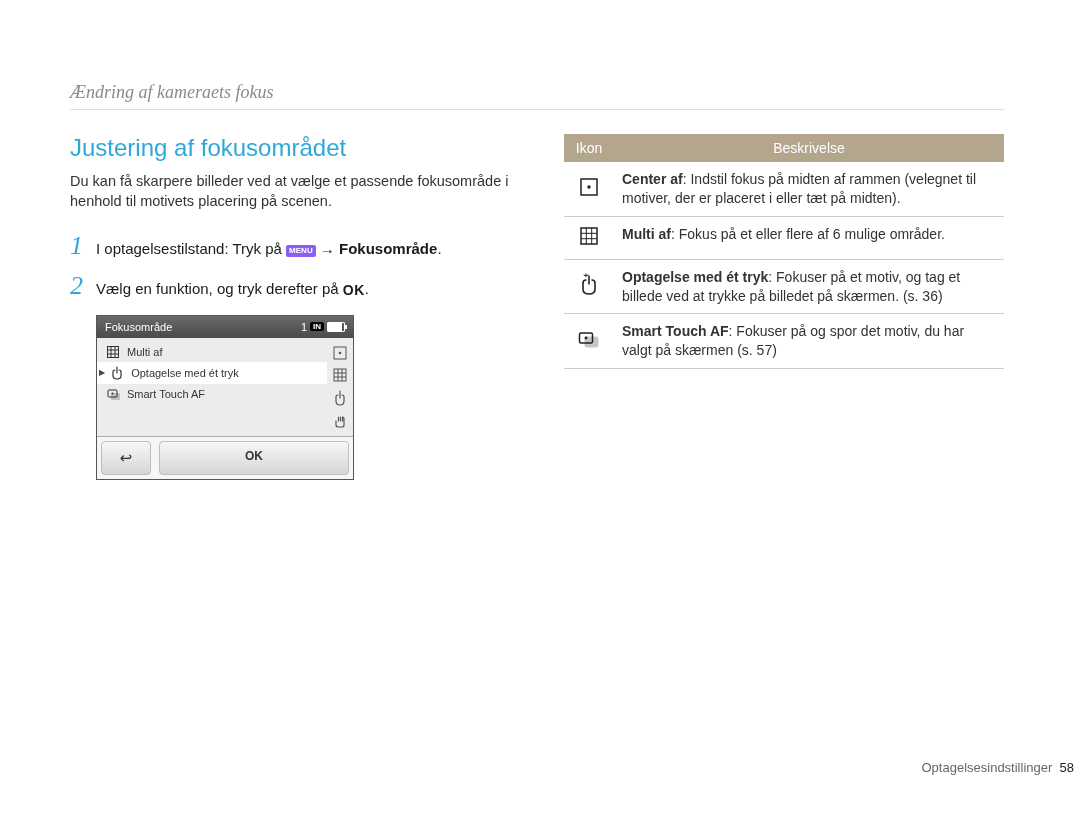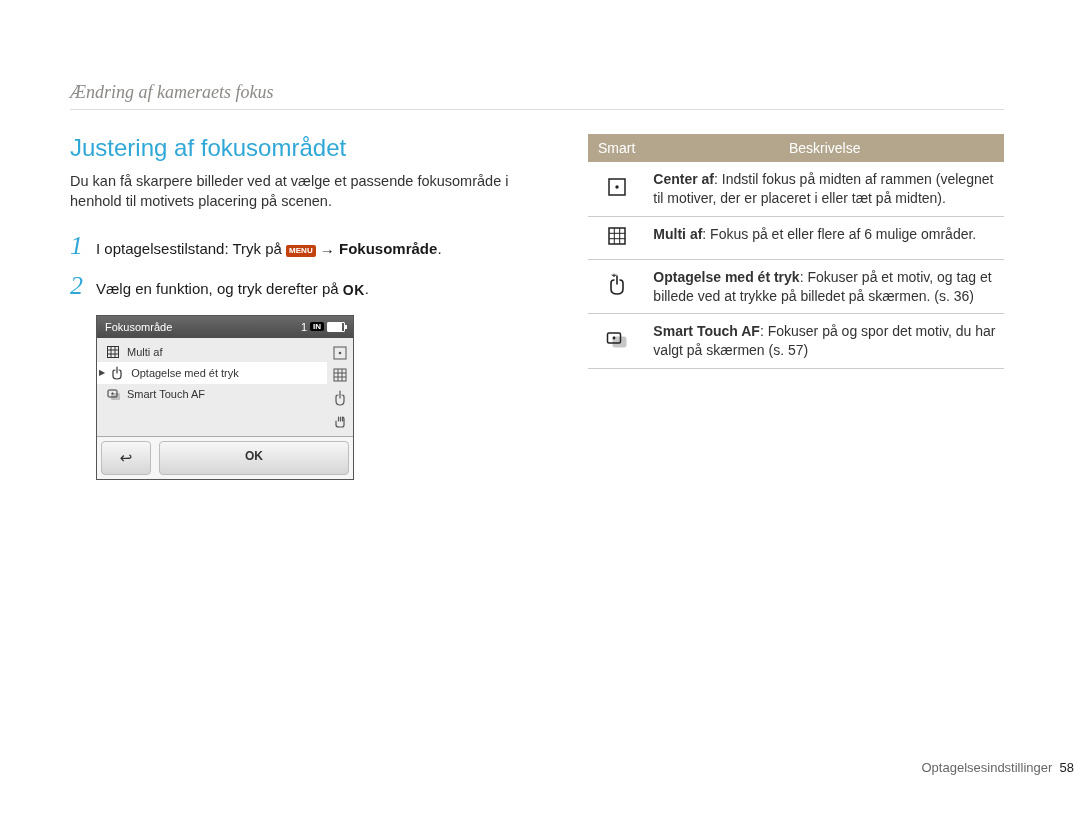--- a/index.html
+++ b/index.html
@@ -1,29 +1,29 @@
 <!DOCTYPE html>
 <html><head>
 <meta charset="utf-8">
 <style>
   * { box-sizing: border-box; margin: 0; padding: 0; }
   html, body { width: 1080px; height: 815px; background: #fff; font-family: Arial, Helvetica, sans-serif; color: #333; }
   .page { width: 1074px; height: 815px; padding: 82px 70px 40px 70px; position: relative; }
   .breadcrumb { font-size: 18px; color: #8c8a87; font-style: italic; font-family: Georgia, 'Times New Roman', serif; margin-bottom: 6px; }
   .hr { border: none; border-top: 1px solid #ddd; margin-bottom: 24px; }
-  .columns { display: flex; gap: 48px; }
+  .columns { display: flex; gap: 24px; }
   .col-left { width: 470px; }
   .col-right { flex: 1; }
   .heading { font-size: 24px; color: #2fa8d8; font-weight: 400; margin-bottom: 10px; }
   .intro { font-size: 14.5px; line-height: 1.35; color: #333; margin-bottom: 22px; }
   .step-row { display: flex; margin-bottom: 14px; align-items: baseline; }
   .step-num { font-size: 26px; color: #2fa8d8; font-family: Georgia, 'Times New Roman', serif; font-style: italic; width: 26px; flex-shrink: 0; line-height: 1; }
   .step-text { font-size: 15px; line-height: 1.4; color: #1a1a1a; }
   .step-text b { font-weight: 700; }
-  .inline-icon { display: inline-flex; align-items: center; justify-content: center; background: #c2410c; color: #fff; font-size: 8px; font-weight: 700; padding: 2px 3px; border-radius: 2px; line-height: 1; vertical-align: 1px; }
+  .inline-icon { display: inline-flex; align-items: center; justify-content: center; background: #8b5cf6; color: #fff; font-size: 8px; font-weight: 700; padding: 2px 3px; border-radius: 2px; line-height: 1; vertical-align: 1px; }
   .inline-ok { display: inline-block; font-weight: 900; font-size: 14px; letter-spacing: 0.5px; vertical-align: -1px; }
 
   .camera-screen { width: 258px; border: 1px solid #555; background: #f6f6f6; margin-top: 12px; margin-left: 26px; font-size: 11px; }
   .cs-header { background: linear-gradient(#6a6a6a,#4a4a4a); color: #fff; padding: 5px 8px; display: flex; justify-content: space-between; }
   .cs-header-right { display: flex; align-items: center; gap: 3px; }
   .battery { display: inline-block; width: 18px; height: 10px; border: 1px solid #fff; border-radius: 1px; position: relative; }
   .battery::after { content:''; position:absolute; right:-3px; top:2px; width:2px; height:4px; background:#fff; }
   .battery .fill { display:block; height:100%; background:#fff; width:90%; }
   .in-badge { background:#000; color:#fff; border-radius:2px; padding:0 3px; font-size:8px; font-weight:700; }
   .cs-body { display: flex; background: #ececec; }
@@ -159,21 +159,21 @@
           <div class="cs-btn back">↩</div>
           <div class="cs-btn ok">OK</div>
         </div>
       </div>
     </div>
 
     <div class="col-right">
       <table class="table">
         <thead>
           <tr>
-            <th>Smart</th>
+            <th>Ikon</th>
             <th>Beskrivelse</th>
           </tr>
         </thead>
         <tbody>
           <tr>
             <td class="icon-cell">
               <span class="ic">
                   <svg width="20" height="20" viewBox="0 0 20 20">
                     <rect x="2" y="2" width="16" height="16" fill="none" stroke="#222" stroke-width="1.5"></rect>
                     <circle cx="10" cy="10" r="1.7" fill="#222"></circle>

